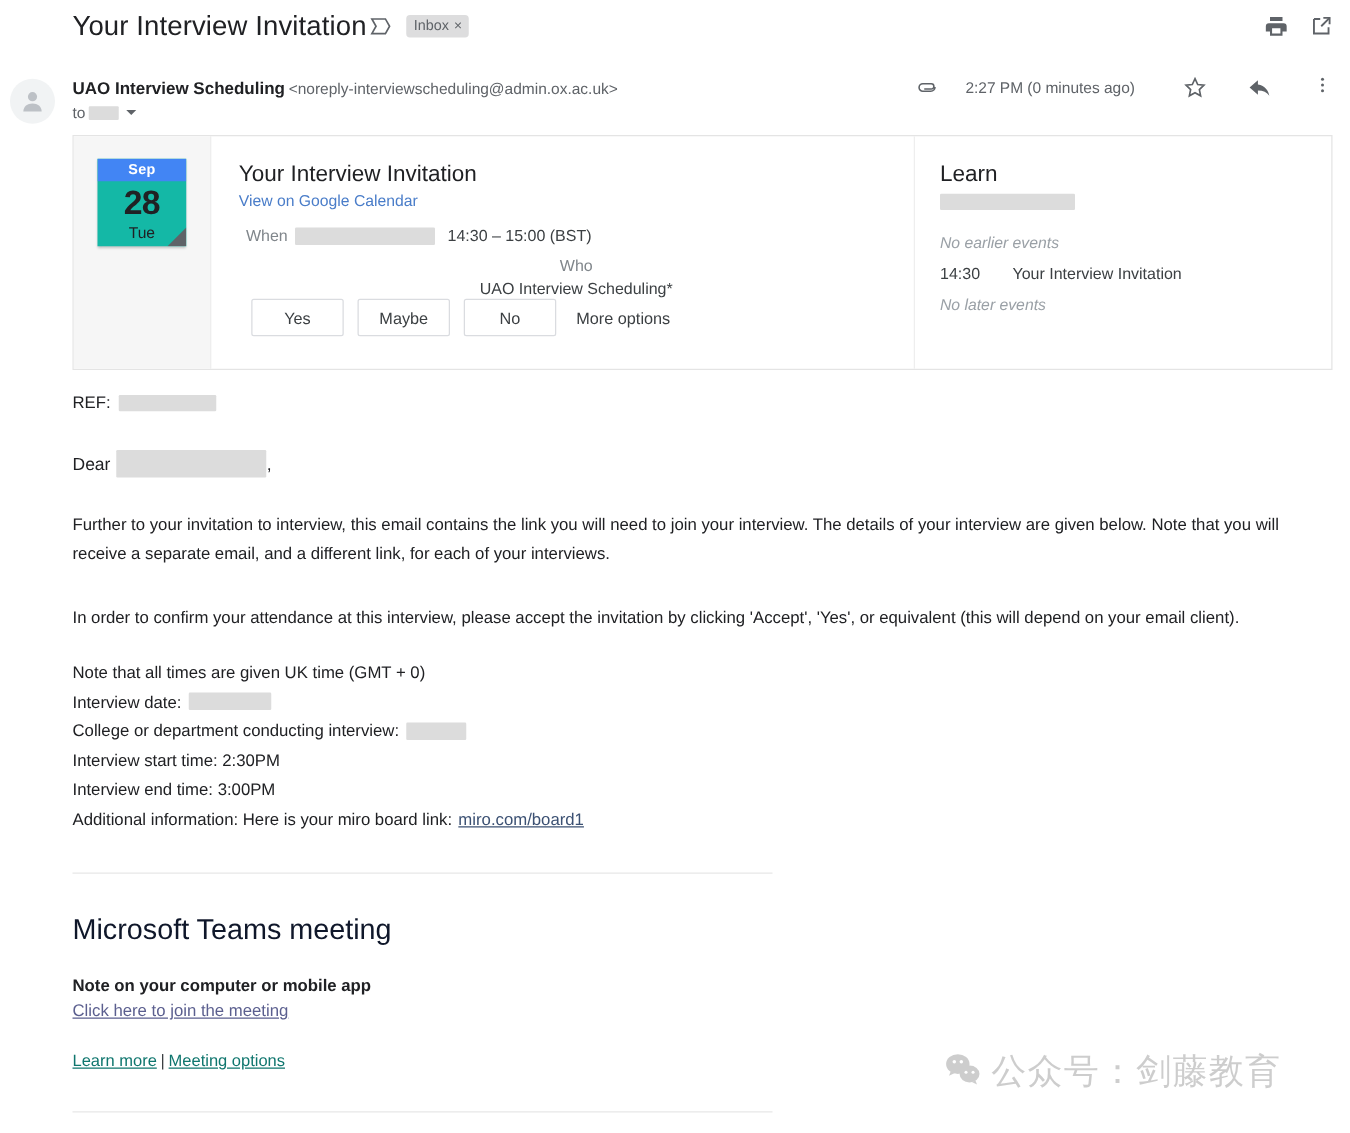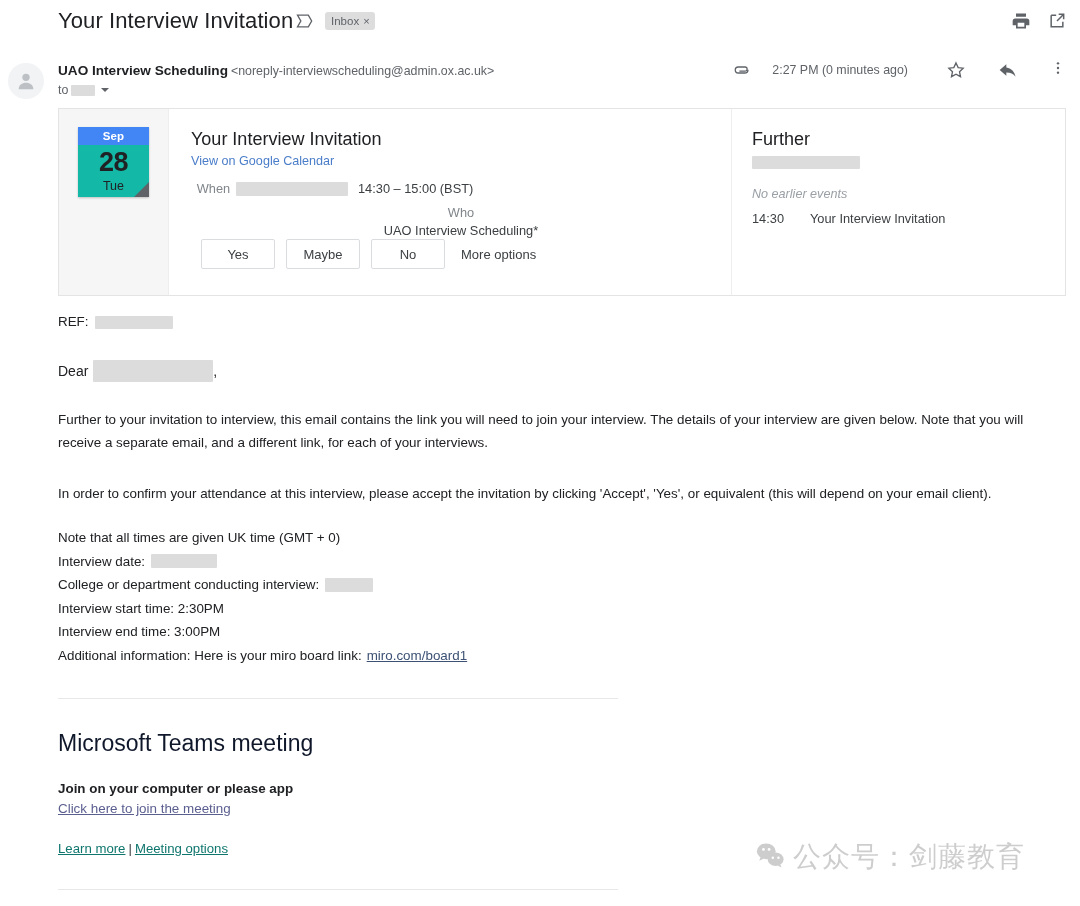--- a/index.html
+++ b/index.html
@@ -521,27 +521,28 @@
 
     <div class="rsvp-row">
       <button class="rsvp-btn">Yes</button>
       <button class="rsvp-btn">Maybe</button>
       <button class="rsvp-btn">No</button>
       <span class="more-options">More options</span>
     </div>
   </div>
 
   <div class="invite-right">
-    <div class="agenda-title">Further</div>
+    <div class="agenda-title">Learn</div>
     <div class="redact agenda-date-redact"></div>
     <div class="agenda-note earlier">No earlier events</div>
     <div class="agenda-event">
       <span class="agenda-event-time">14:30</span>
       <span>Your Interview Invitation</span>
     </div>
+    <div class="agenda-note later">No later events</div>
   </div>
 </div>
 
 <div class="body-wrap">
 
   <div class="ln ref-line">
     <span>REF:</span>
     <span class="redact" style="width:78px;height:13px;margin-left:6px;"></span>
   </div>
 
@@ -573,21 +574,21 @@
     <div class="ln">
       <span>Additional information: Here is your miro board link:</span>
       <a class="miro-link" style="margin-left:5px;">miro.com/board1</a>
     </div>
   </div>
 </div>
 
 <div class="hr hr-top"></div>
 
 <div class="teams-title">Microsoft Teams meeting</div>
-<div class="teams-join-label">Join on your computer or please app</div>
+<div class="teams-join-label">Note on your computer or mobile app</div>
 <a class="teams-join-link">Click here to join the meeting</a>
 
 <div class="teams-sublinks">
   <a>Learn more</a><span class="sep">|</span><a>Meeting options</a>
 </div>
 
 <div class="hr hr-bottom"></div>
 
 <div class="watermark">
   <span>

